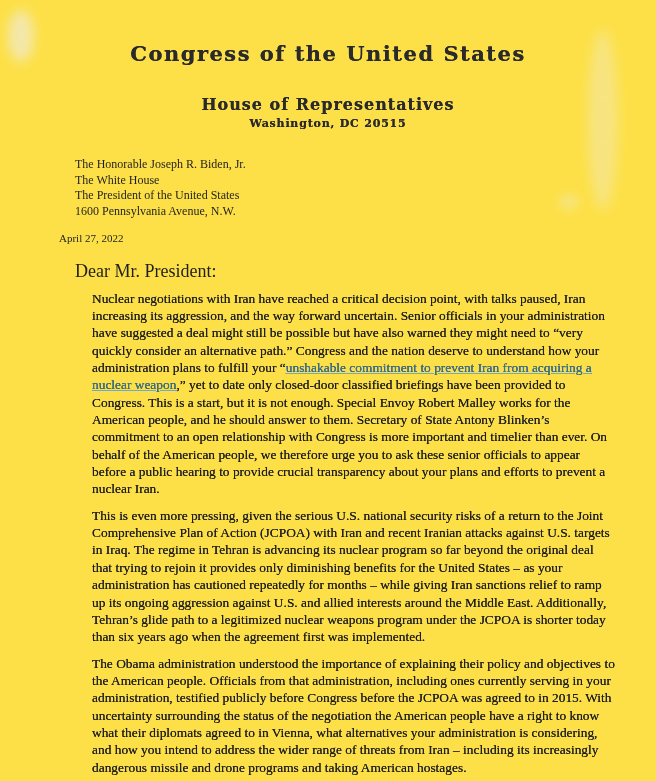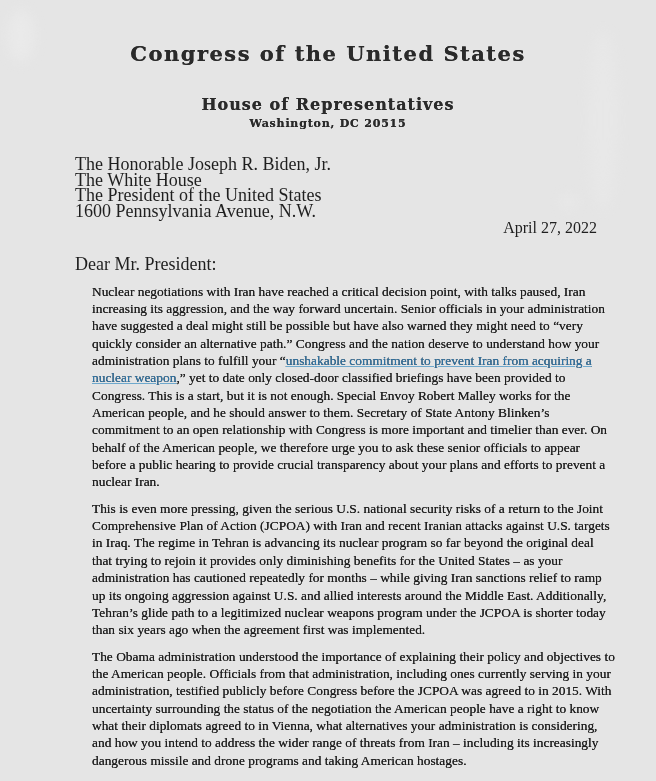--- a/index.html
+++ b/index.html
@@ -4,21 +4,21 @@
 <style>
   html, body {
     margin: 0;
     padding: 0;
     background: #ffffff;
   }
   .page {
     position: relative;
     width: 656px;
     height: 781px;
-    background: #e5e5e5;
+    background: #fde047;
     overflow: hidden;
     font-family: "Liberation Serif", "DejaVu Serif", serif;
     color: #1f1f1f;
   }
   
   .smudge {
     position: absolute;
     background: #ededed;
     filter: blur(6px);
     border-radius: 50%;
@@ -52,27 +52,28 @@
     letter-spacing: 0.8px;
     line-height: 18px;
   }
 
   .content {
     padding: 0 59px 0 75px;
   }
 
   .recipient {
     margin-top: 24px;
-    font-size: 18px;
+    font-size: 12px;
     line-height: 15.6px;
   }
 
   .date-line {
-    text-align: right;
-    font-size: 16px;
+    margin-top: 13px;
+    text-align: left;
+    font-size: 11px;
     
     margin-left: -16px;
   }
 
   .salutation {
     margin-top: 19px;
     font-size: 18px;
     line-height: 17.3px;
   }
 

